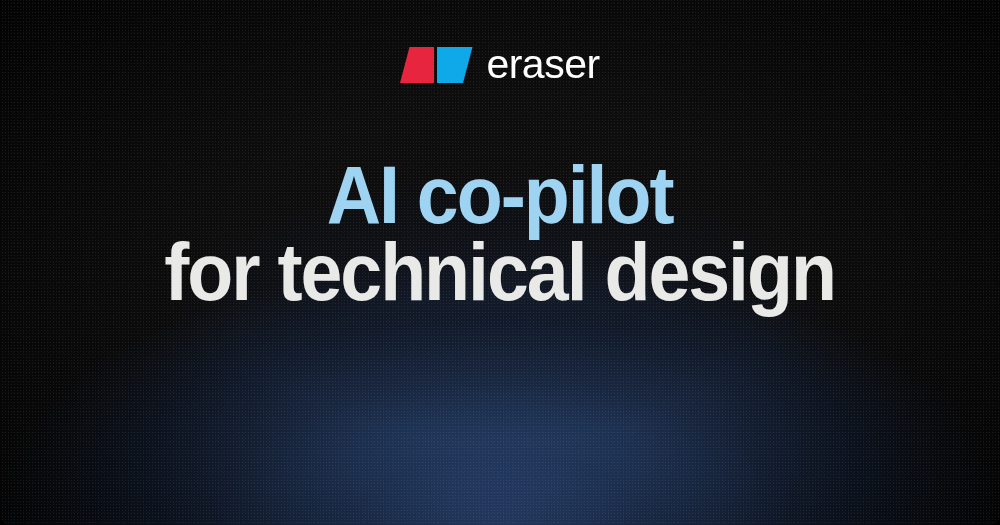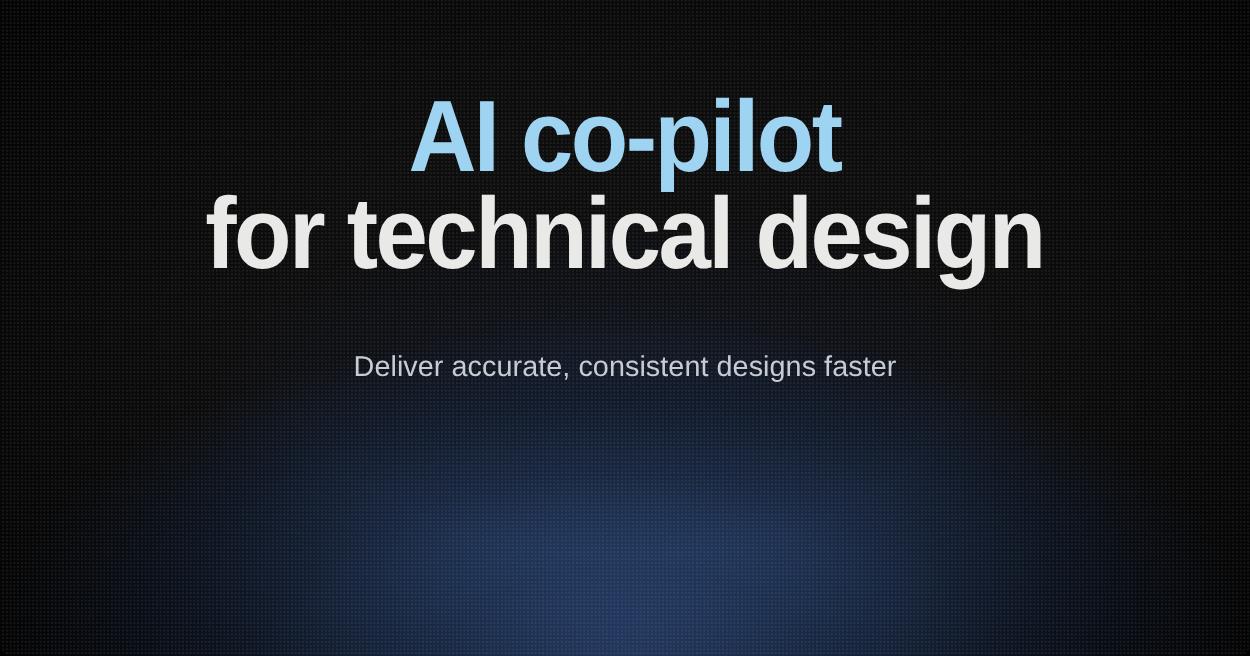--- a/index.html
+++ b/index.html
@@ -124,22 +124,28 @@
 <div class="canvas">
 
   <div class="glow-mid"></div>
   <div class="glow-bottom"></div>
   <div class="glow-bottom-2"></div>
   <div class="vignette"></div>
   <div class="grain"></div>
 
   <div class="content">
 
+    <div class="logo-row">
+      <svg class="logo-mark" width="73" height="36" viewBox="0 0 73 36">
+        <polygon points="7.5,36 0,36 9.5,0 34,0 34,36 7.5,36" fill="#e8253f"></polygon>
+        <polygon points="37,0 72.5,0 63,36 37,36" fill="#0fa8e8"></polygon>
+      </svg>
+      <span class="logo-word">eraser</span>
+    </div>
 
     <h1 class="headline">
       <span class="hl-line hl-1">AI co-pilot</span>
       <span class="hl-line hl-2">for technical design</span>
     </h1>
 
-    <p class="subtitle">Deliver accurate, consistent designs faster</p>
 
   </div>
 </div>
 
 </body></html>

